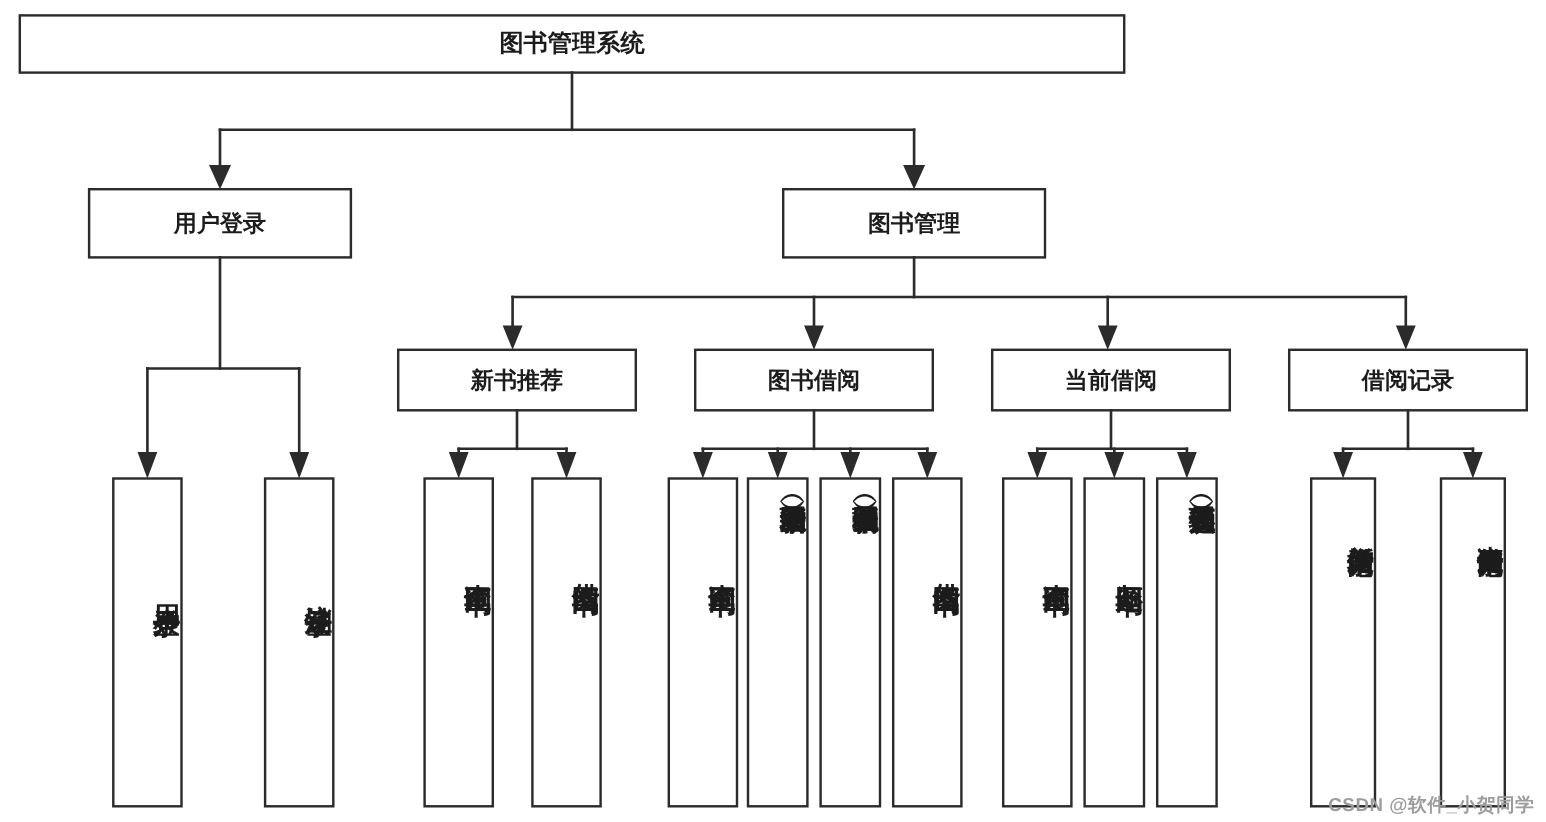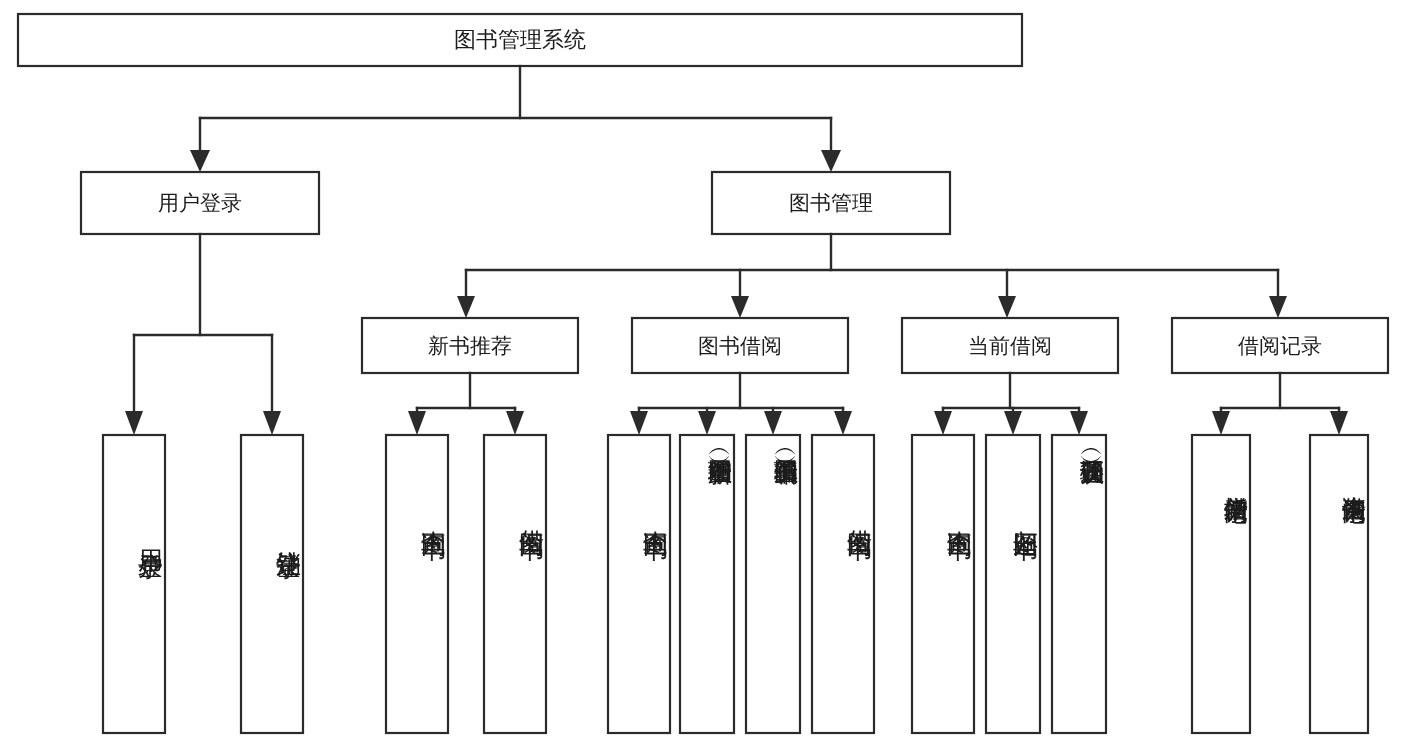--- a/index.html
+++ b/index.html
@@ -12,20 +12,21 @@
     width: 1405px;
     height: 747px;
     font-family: "Liberation Sans", "DejaVu Sans", sans-serif;
     overflow: hidden;
     position: relative;
   }
   #diagram-root {
     position: relative;
     width: 1405px;
     height: 747px;
+    font-weight: bold;
   }
   svg.diagram-canvas {
     position: absolute;
     left: 0;
     top: 0;
     width: 1405px;
     height: 747px;
   }
   .node-rect {
     fill: #ffffff;
@@ -232,14 +233,15 @@
   <div class="vlabel" style="left:914px; top:510px; width:58px;">查询图书</div>
 
   <div class="vlabel" style="left:988px; top:510px; width:50px;">归还图书</div>
 
   <div class="vlabel" style="left:1054px; top:441px; width:50px; font-size:24px; letter-spacing:0px;">确认归还（管理员）</div>
 
   <div class="vlabel" style="left:1194px; top:477px; width:54px; font-size:24px; letter-spacing:1px;">新增借阅记录</div>
 
   <div class="vlabel" style="left:1312px; top:477px; width:54px; font-size:24px; letter-spacing:1px;">查询借阅记录</div>
 
+  <div class="watermark">CSDN @软件_小贺同学</div>
 
 </div>
 
 </body></html>

